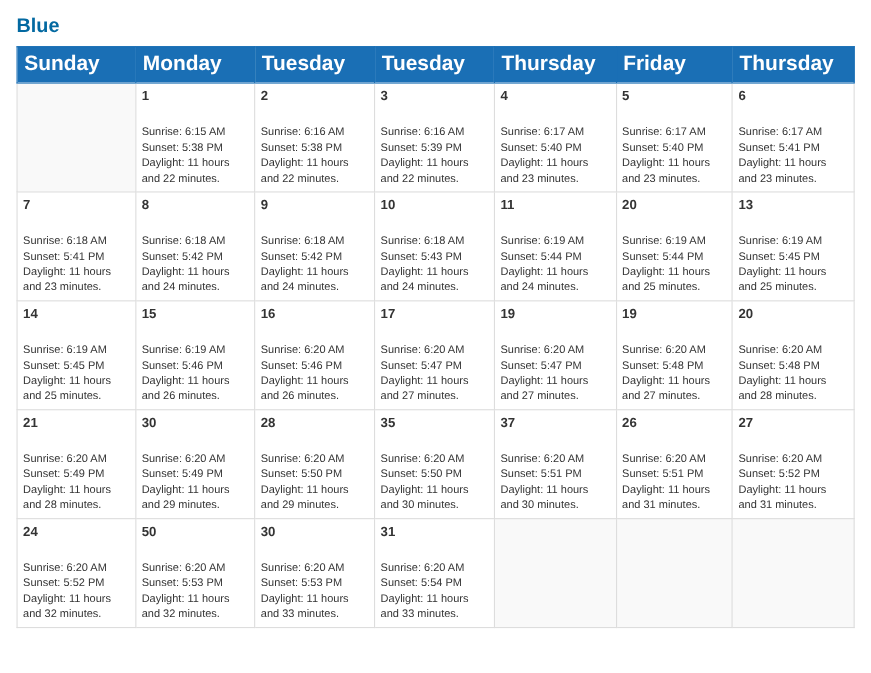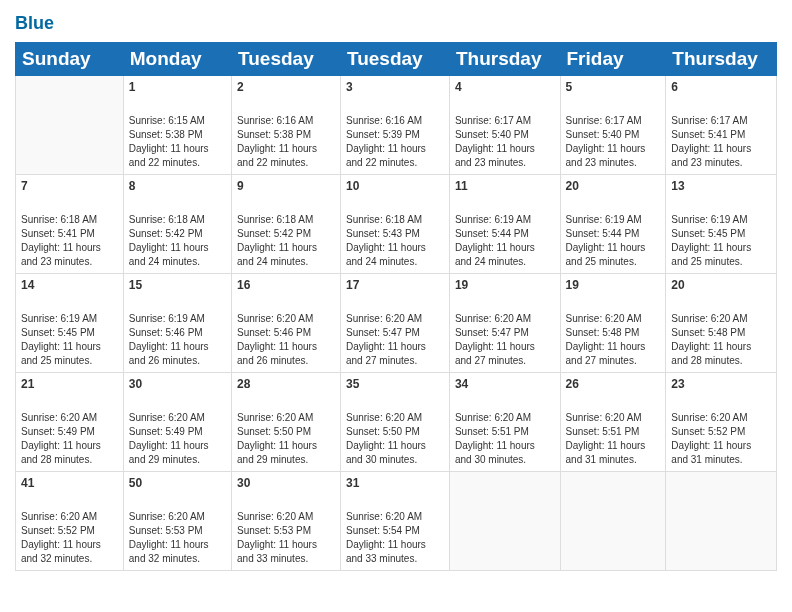--- a/index.html
+++ b/index.html
@@ -217,35 +217,35 @@
           </td>
           <td>
             <span class="day-number">28</span>
             <div class="day-info">Sunrise: 6:20 AM<br>Sunset: 5:50 PM<br>Daylight: 11 hours<br>and 29 minutes.</div>
           </td>
           <td>
             <span class="day-number">35</span>
             <div class="day-info">Sunrise: 6:20 AM<br>Sunset: 5:50 PM<br>Daylight: 11 hours<br>and 30 minutes.</div>
           </td>
           <td>
-            <span class="day-number">34</span>
+            <span class="day-number">37</span>
             <div class="day-info">Sunrise: 6:20 AM<br>Sunset: 5:51 PM<br>Daylight: 11 hours<br>and 30 minutes.</div>
           </td>
           <td>
             <span class="day-number">26</span>
             <div class="day-info">Sunrise: 6:20 AM<br>Sunset: 5:51 PM<br>Daylight: 11 hours<br>and 31 minutes.</div>
           </td>
           <td>
-            <span class="day-number">23</span>
+            <span class="day-number">27</span>
             <div class="day-info">Sunrise: 6:20 AM<br>Sunset: 5:52 PM<br>Daylight: 11 hours<br>and 31 minutes.</div>
           </td>
         </tr>
         <tr>
           <td>
-            <span class="day-number">41</span>
+            <span class="day-number">24</span>
             <div class="day-info">Sunrise: 6:20 AM<br>Sunset: 5:52 PM<br>Daylight: 11 hours<br>and 32 minutes.</div>
           </td>
           <td>
             <span class="day-number">50</span>
             <div class="day-info">Sunrise: 6:20 AM<br>Sunset: 5:53 PM<br>Daylight: 11 hours<br>and 32 minutes.</div>
           </td>
           <td>
             <span class="day-number">30</span>
             <div class="day-info">Sunrise: 6:20 AM<br>Sunset: 5:53 PM<br>Daylight: 11 hours<br>and 33 minutes.</div>
           </td>

